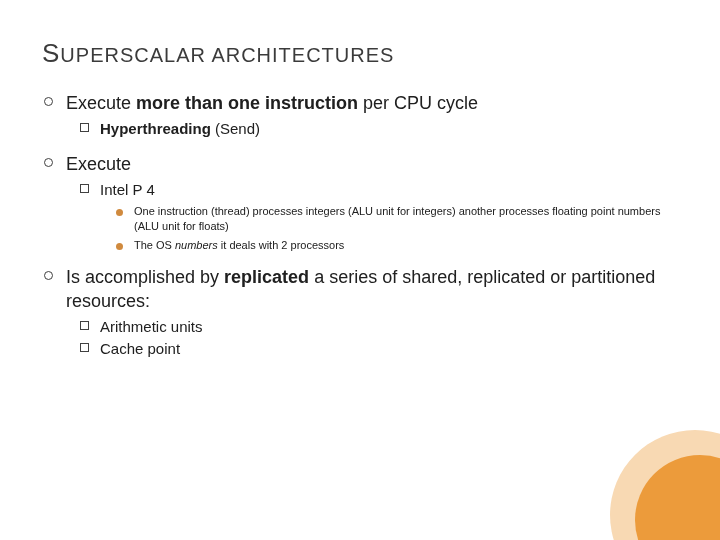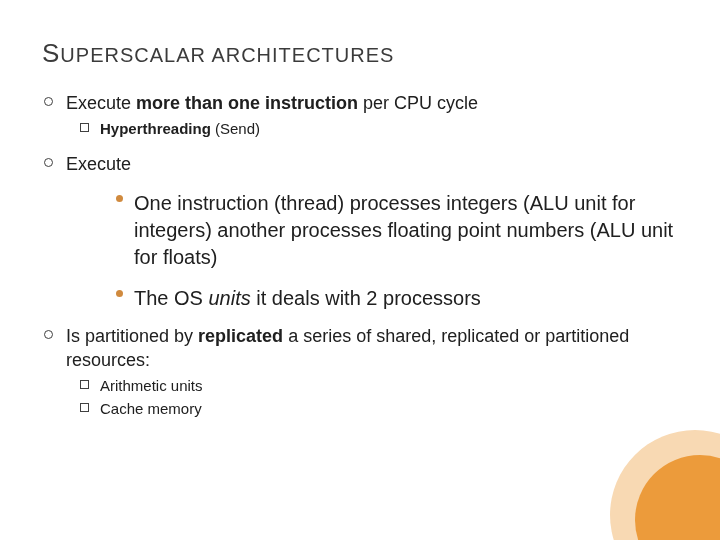--- a/index.html
+++ b/index.html
@@ -62,24 +62,24 @@
     content: "";
     position: absolute;
     left: 0;
     top: 4px;
     width: 9px;
     height: 9px;
     border: 1.5px solid #404040;
     box-sizing: border-box;
   }
   .lvl3 {
-    margin: 14px 0 2px 74px;
+    margin: 4px 0 2px 74px;
     padding-left: 18px;
     position: relative;
-    font-size: 20px;
+    font-size: 11px;
   }
   .lvl3::before {
     content: "";
     position: absolute;
     left: 0;
     top: 5px;
     width: 7px;
     height: 7px;
     background: #d08a3e;
     border-radius: 50%;
@@ -122,30 +122,31 @@
     <div class="lvl1">
       <span>Execute </span><span class="bold">more than one instruction</span><span> per CPU cycle</span>
     </div>
     <div class="lvl2">
       <span class="bold">Hyperthreading</span><span> (Send)</span>
     </div>
 
     <div class="gap"></div>
 
     <div class="lvl1">Execute</div>
+    <div class="lvl2">Intel P 4</div>
     <div class="lvl3">One instruction (thread) processes integers (ALU unit for integers) another processes floating point numbers (ALU  unit for floats)</div>
     <div class="lvl3">
-      <span>The OS </span><span class="italic">units</span><span> it deals with 2 processors</span>
+      <span>The OS </span><span class="italic">numbers</span><span> it deals with 2 processors</span>
     </div>
 
     <div class="gap"></div>
 
     <div class="lvl1">
-      <span>Is partitioned by </span><span class="bold">replicated</span><span> a series of shared, replicated or partitioned resources:</span>
+      <span>Is accomplished by </span><span class="bold">replicated</span><span> a series of shared, replicated or partitioned resources:</span>
     </div>
     <div class="lvl2">Arithmetic units</div>
-    <div class="lvl2">Cache memory</div>
+    <div class="lvl2">Cache point</div>
 
   </div>
 
   <div class="deco-outer"></div>
   <div class="deco-inner"></div>
 </div>
 
 </body></html>

